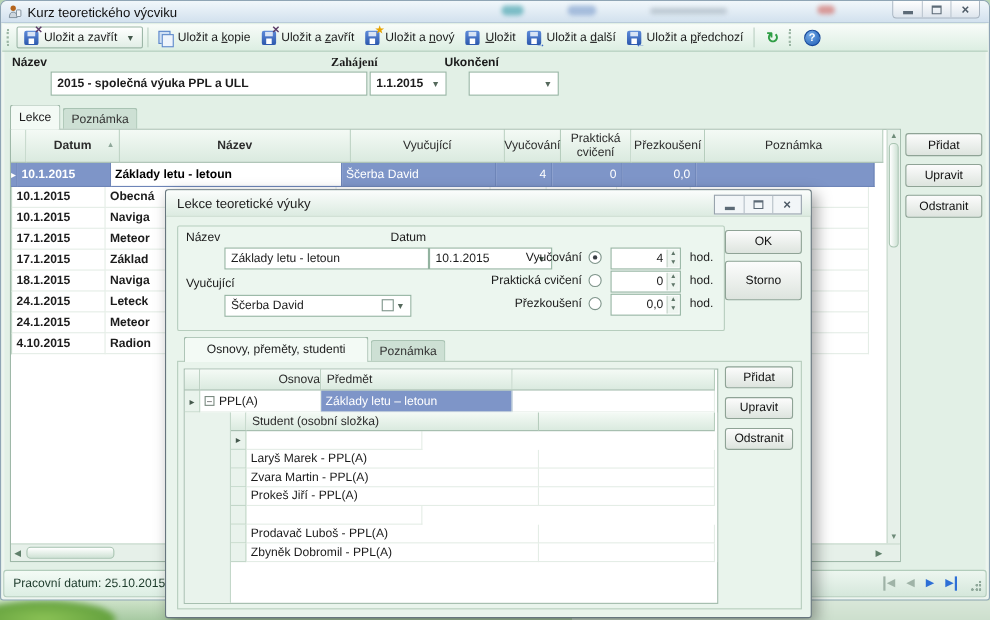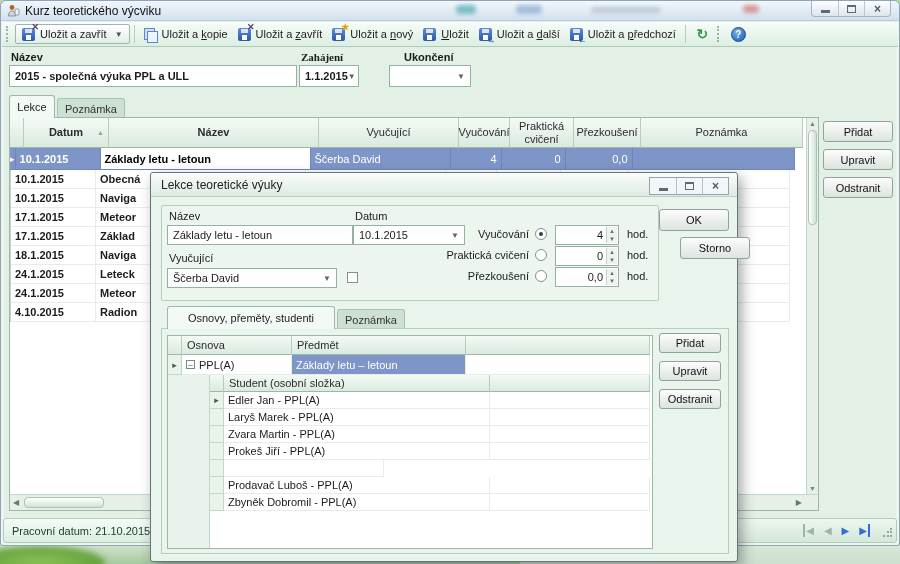--- a/index.html
+++ b/index.html
@@ -60,21 +60,21 @@
   .ic-refresh::before { content:"\21BB"; }
   .ic-help { width:15px; height:15px; border-radius:50%;
              background:radial-gradient(circle at 35% 30%,#74abe8,#1d5cb4); color:#fff; font-weight:bold;
              font-size:10px; display:flex; align-items:center; justify-content:center; border:1px solid #16489a; }
   u { text-decoration:underline; }
 
   
   .lbl { position:absolute; font-weight:bold; color:#1b1b1b; }
   .lbl-n { font-weight:normal; }
   .input, .combo { position:absolute; background:#fff; border:1px solid #93b3a0; display:flex;
-                   align-items:center; padding:0 5px; overflow:hidden; white-space:nowrap; }
+                   align-items:center; padding:0 5px; overflow:hidden; white-space:nowrap;margin-left:37px; }
   .combo .arr { margin-left:auto; font-size:8px; color:#55695c; }
   .bold { font-weight:bold; }
 
   
   .tab-on { position:absolute; background:#f3faf5; border:1px solid #9eb8a8; border-bottom:none;
             border-radius:3px 3px 0 0; display:flex; align-items:center; justify-content:center; z-index:3; }
   .tab-off { position:absolute; background:#cde0d4; border:1px solid #a9c3b3; border-bottom:none;
              border-radius:3px 3px 0 0; display:flex; align-items:center; justify-content:center; color:#333; }
 
   
@@ -263,21 +263,21 @@
       <span class="tb-btn">
           <span class="ic-help">?</span>
         </span>
     </div>
 
     <div class="lbl" style="left:10px;top:50px;">Název</div>
     <div class="input bold" style="left:8px;top:64px;width:288px;height:22px;">
         <span>2015 - společná výuka PPL a ULL</span>
       </div>
     <div class="lbl" style="left:300px;top:50px;font-family:Liberation Serif, serif;">Zahájení</div>
-    <div class="combo bold" style="left:298px;top:64px;width:60px;height:22px;">
+    <div class="combo bold" style="left:298px;top:64px;width:70px;height:22px;">
         <span>1.1.2015</span>
         <span class="arr">▼</span>
       </div>
     <div class="lbl" style="left:390px;top:50px;margin-left:13px;">Ukončení</div>
     <div class="combo" style="left:388px;top:64px;width:82px;height:22px;">
         <span></span>
         <span class="arr">▼</span>
       </div>
 
     <div class="tab-on" style="left:8px;top:94px;width:46px;height:23px;">
@@ -419,21 +419,21 @@
         <span class="hr">▶</span>
       </div>
     </div>
 
     <div class="btn sbtn" style="top:120px;">Přidat</div>
     <div class="btn sbtn" style="top:148px;">Upravit</div>
     <div class="btn sbtn" style="top:176px;">Odstranit</div>
 
     <div class="status">
       <div class="status-seg">
-          <span>Pracovní datum: 21.10.2015</span>
+          <span>Pracovní datum: 25.10.2015</span>
         </div>
       <div class="nav">
         <span class="nv-dis bar-l">◀</span>
         <span class="nv-dis">◀</span>
         <span class="nv-on">▶</span>
         <span class="nv-on bar-r">▶</span>
       </div>
       <div class="grip2"></div>
     </div>
   </div>
@@ -501,34 +501,34 @@
     <div class="spin" style="left:404px;top:94px;">
         <span>0,0</span>
         <span class="arrs">
           <span>▲</span>
           <span>▼</span>
         </span>
       </div>
     <div class="lbl lbl-n" style="left:476px;top:97px;">hod.</div>
 
     <div class="btn" style="position:absolute;left:508px;top:36px;width:70px;height:22px;">OK</div>
-    <div class="btn" style="position:absolute;left:529px;top:64px;width:70px;height:22px;">Storno</div>
+    <div class="btn" style="position:absolute;left:508px;top:64px;width:70px;height:36px;">Storno</div>
 
     <div class="tab-on" style="left:16px;top:133px;width:168px;height:23px;">
         <span>Osnovy, přeměty, studenti</span>
       </div>
     <div class="tab-off" style="left:186px;top:136px;width:68px;height:20px;">
         <span>Poznámka</span>
       </div>
     <div class="tabpage"></div>
 
     <div class="ogrid">
       <div class="ghead oh">
         <div class="gh ow-ind"></div>
-        <div class="gh ow-osn" style="justify-content:flex-start;padding-left:5px;">
+        <div class="gh ow-osn" style="justify-content:flex-end;padding-left:5px;">
             <span>Osnova</span>
           </div>
         <div class="gh ow-pred" style="justify-content:flex-start;padding-left:5px;">
             <span>Předmět</span>
           </div>
         <div class="gh ow-rest"></div>
       </div>
       <div class="orow">
         <div class="cell ind ow-ind">
             <span class="arrow-ind">▸</span>
@@ -548,21 +548,20 @@
           <div class="gh sw-ind"></div>
           <div class="gh sw-stu" style="justify-content:flex-start;padding-left:5px;">
               <span>Student (osobní složka)</span>
             </div>
           <div class="gh sw-rest"></div>
         </div>
         <div class="srow">
             <div class="cell ind sw-ind">
               <span class="arrow-ind">▸</span>
             </div>
-            <div class="cell sw-stu">Edler Jan - PPL(A)</div>
             <div class="cell sw-rest"></div>
           </div>
         <div class="srow">
             <div class="cell ind sw-ind"></div>
             <div class="cell sw-stu">Laryš Marek - PPL(A)</div>
             <div class="cell sw-rest"></div>
           </div>
         <div class="srow">
             <div class="cell ind sw-ind"></div>
             <div class="cell sw-stu">Zvara Martin - PPL(A)</div>

